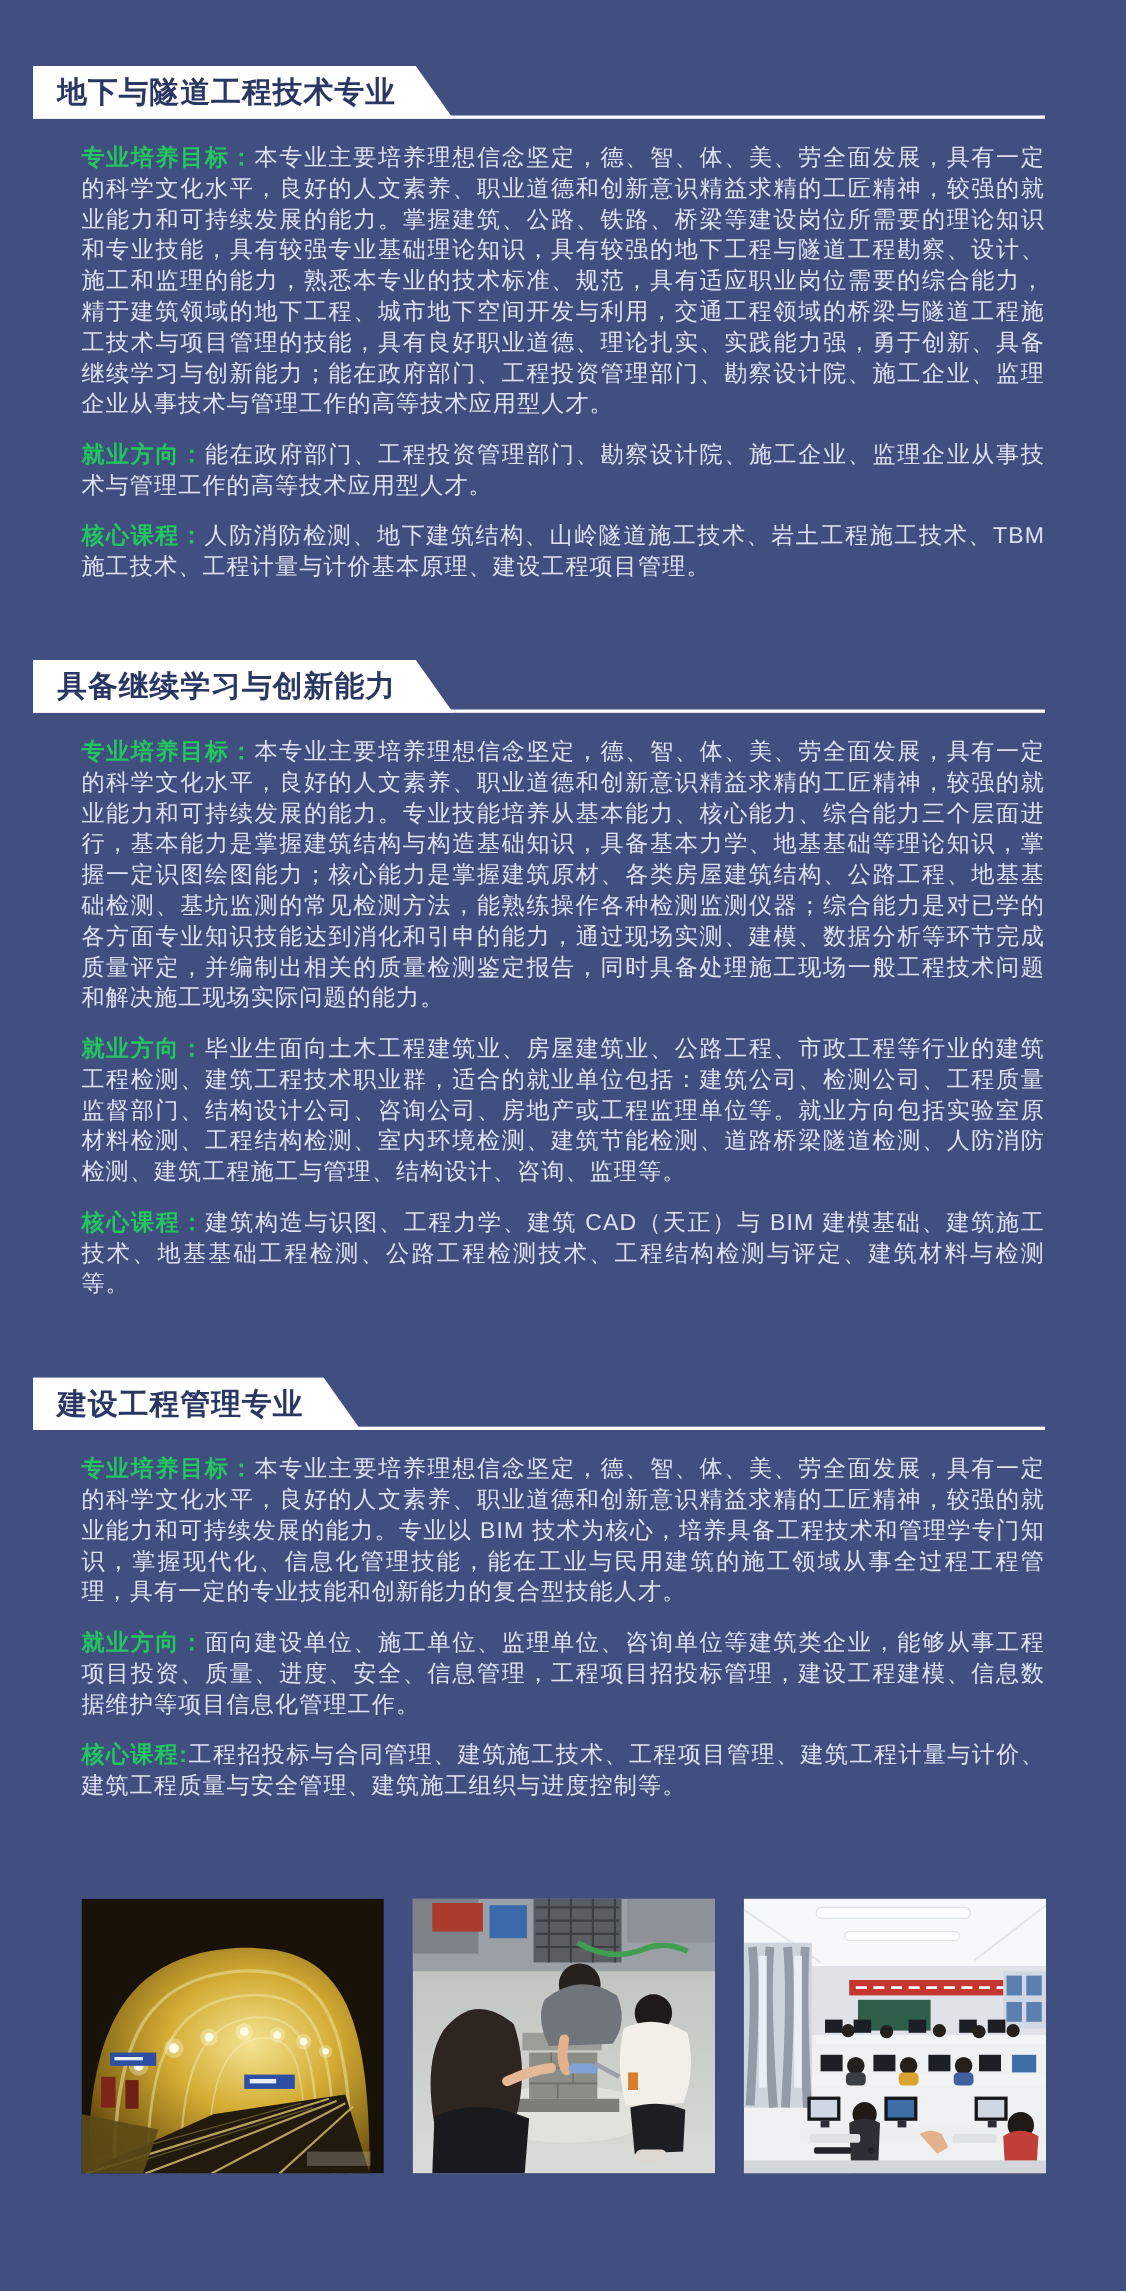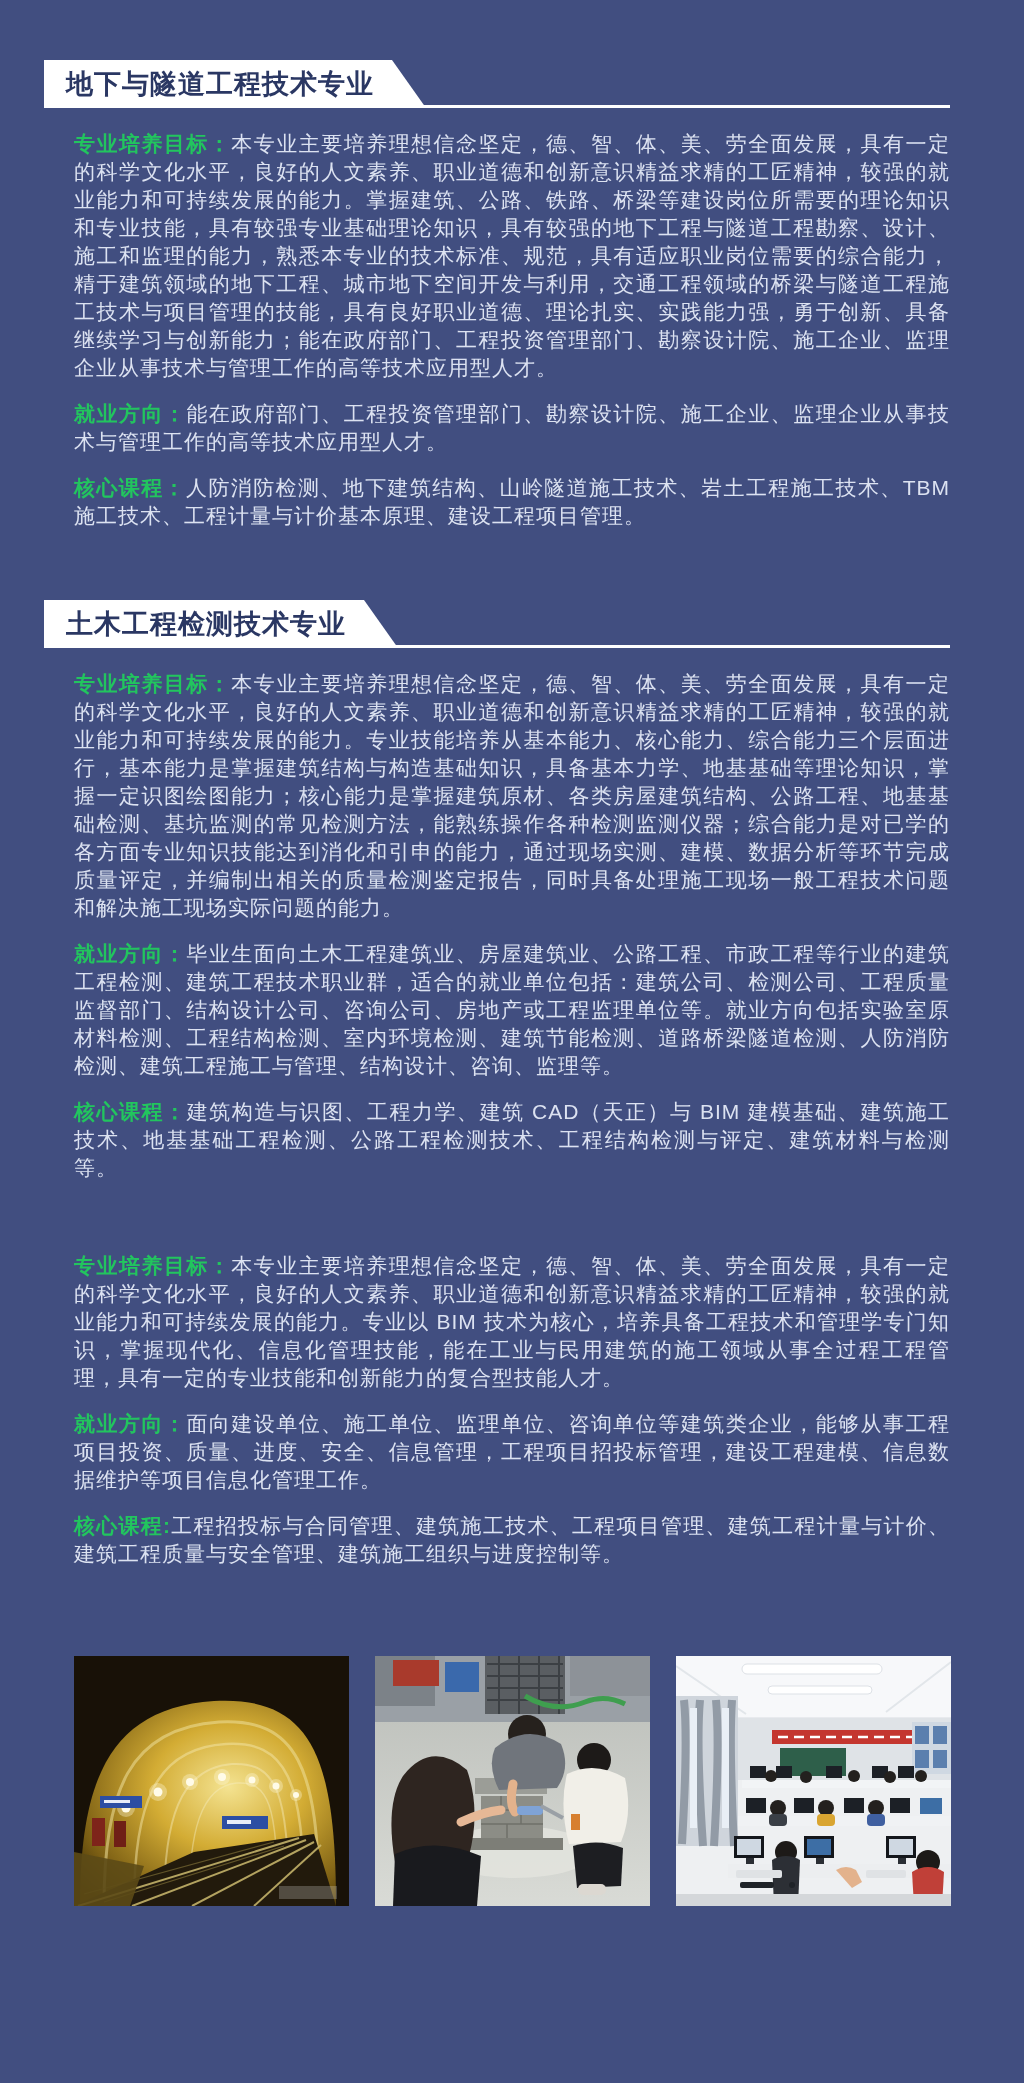--- a/index.html
+++ b/index.html
@@ -7,21 +7,21 @@
     width:1024px;height:2083px;
     background:#414E80;
     font-family:"Liberation Sans","DejaVu Sans",sans-serif;
     overflow:hidden;
     position:relative;
   }
   .page{padding-top:60px;}
   
   .banner-row{
     position:relative;
-    margin:0 74px 0 44px;
+    margin:0 74px 0 30px;
     height:48px;
   }
   .banner-row::after{
     content:"";
     position:absolute;left:0;right:0;bottom:0;
     height:3px;background:#ffffff;
   }
   .banner{
     position:relative;z-index:2;
     display:inline-block;
@@ -67,30 +67,33 @@
     </div>
     <div class="section-body">
       <p class="para"><strong class="label">专业培养目标：</strong><span>本专业主要培养理想信念坚定，德、智、体、美、劳全面发展，具有一定的科学文化水平，良好的人文素养、职业道德和创新意识精益求精的工匠精神，较强的就业能力和可持续发展的能力。掌握建筑、公路、铁路、桥梁等建设岗位所需要的理论知识和专业技能，具有较强专业基础理论知识，具有较强的地下工程与隧道工程勘察、设计、施工和监理的能力，熟悉本专业的技术标准、规范，具有适应职业岗位需要的综合能力，精于建筑领域的地下工程、城市地下空间开发与利用，交通工程领域的桥梁与隧道工程施工技术与项目管理的技能，具有良好职业道德、理论扎实、实践能力强，勇于创新、具备继续学习与创新能力；能在政府部门、工程投资管理部门、勘察设计院、施工企业、监理企业从事技术与管理工作的高等技术应用型人才。</span></p>
       <p class="para"><strong class="label">就业方向：</strong><span>能在政府部门、工程投资管理部门、勘察设计院、施工企业、监理企业从事技术与管理工作的高等技术应用型人才。</span></p>
       <p class="para"><strong class="label">核心课程：</strong><span>人防消防检测、地下建筑结构、山岭隧道施工技术、岩土工程施工技术、TBM 施工技术、工程计量与计价基本原理、建设工程项目管理。</span></p>
     </div>
   </div>
 
   <div class="section">
     <div class="banner-row">
-      <div class="banner">土木工程检测技术专业</div>
+      <div class="banner">具备继续学习与创新能力</div>
     </div>
     <div class="section-body">
       <p class="para"><strong class="label">专业培养目标：</strong><span>本专业主要培养理想信念坚定，德、智、体、美、劳全面发展，具有一定的科学文化水平，良好的人文素养、职业道德和创新意识精益求精的工匠精神，较强的就业能力和可持续发展的能力。专业技能培养从基本能力、核心能力、综合能力三个层面进行，基本能力是掌握建筑结构与构造基础知识，具备基本力学、地基基础等理论知识，掌握一定识图绘图能力；核心能力是掌握建筑原材、各类房屋建筑结构、公路工程、地基基础检测、基坑监测的常见检测方法，能熟练操作各种检测监测仪器；综合能力是对已学的各方面专业知识技能达到消化和引申的能力，通过现场实测、建模、数据分析等环节完成质量评定，并编制出相关的质量检测鉴定报告，同时具备处理施工现场一般工程技术问题和解决施工现场实际问题的能力。</span></p>
       <p class="para"><strong class="label">就业方向：</strong><span>毕业生面向土木工程建筑业、房屋建筑业、公路工程、市政工程等行业的建筑工程检测、建筑工程技术职业群，适合的就业单位包括：建筑公司、检测公司、工程质量监督部门、结构设计公司、咨询公司、房地产或工程监理单位等。就业方向包括实验室原材料检测、工程结构检测、室内环境检测、建筑节能检测、道路桥梁隧道检测、人防消防检测、建筑工程施工与管理、结构设计、咨询、监理等。</span></p>
       <p class="para"><strong class="label">核心课程：</strong><span>建筑构造与识图、工程力学、建筑 CAD（天正）与 BIM 建模基础、建筑施工技术、地基基础工程检测、公路工程检测技术、工程结构检测与评定、建筑材料与检测等。</span></p>
     </div>
   </div>
 
   <div class="section">
+    <div class="banner-row">
+      <div class="banner">建设工程管理专业</div>
+    </div>
     <div class="section-body">
       <p class="para"><strong class="label">专业培养目标：</strong><span>本专业主要培养理想信念坚定，德、智、体、美、劳全面发展，具有一定的科学文化水平，良好的人文素养、职业道德和创新意识精益求精的工匠精神，较强的就业能力和可持续发展的能力。专业以 BIM 技术为核心，培养具备工程技术和管理学专门知识，掌握现代化、信息化管理技能，能在工业与民用建筑的施工领域从事全过程工程管理，具有一定的专业技能和创新能力的复合型技能人才。</span></p>
       <p class="para"><strong class="label">就业方向：</strong><span>面向建设单位、施工单位、监理单位、咨询单位等建筑类企业，能够从事工程项目投资、质量、进度、安全、信息管理，工程项目招投标管理，建设工程建模、信息数据维护等项目信息化管理工作。</span></p>
       <p class="para"><strong class="label">核心课程:</strong><span>工程招投标与合同管理、建筑施工技术、工程项目管理、建筑工程计量与计价、建筑工程质量与安全管理、建筑施工组织与进度控制等。</span></p>
     </div>
   </div>
 
   <div class="photos">
 
     <div class="photo">

